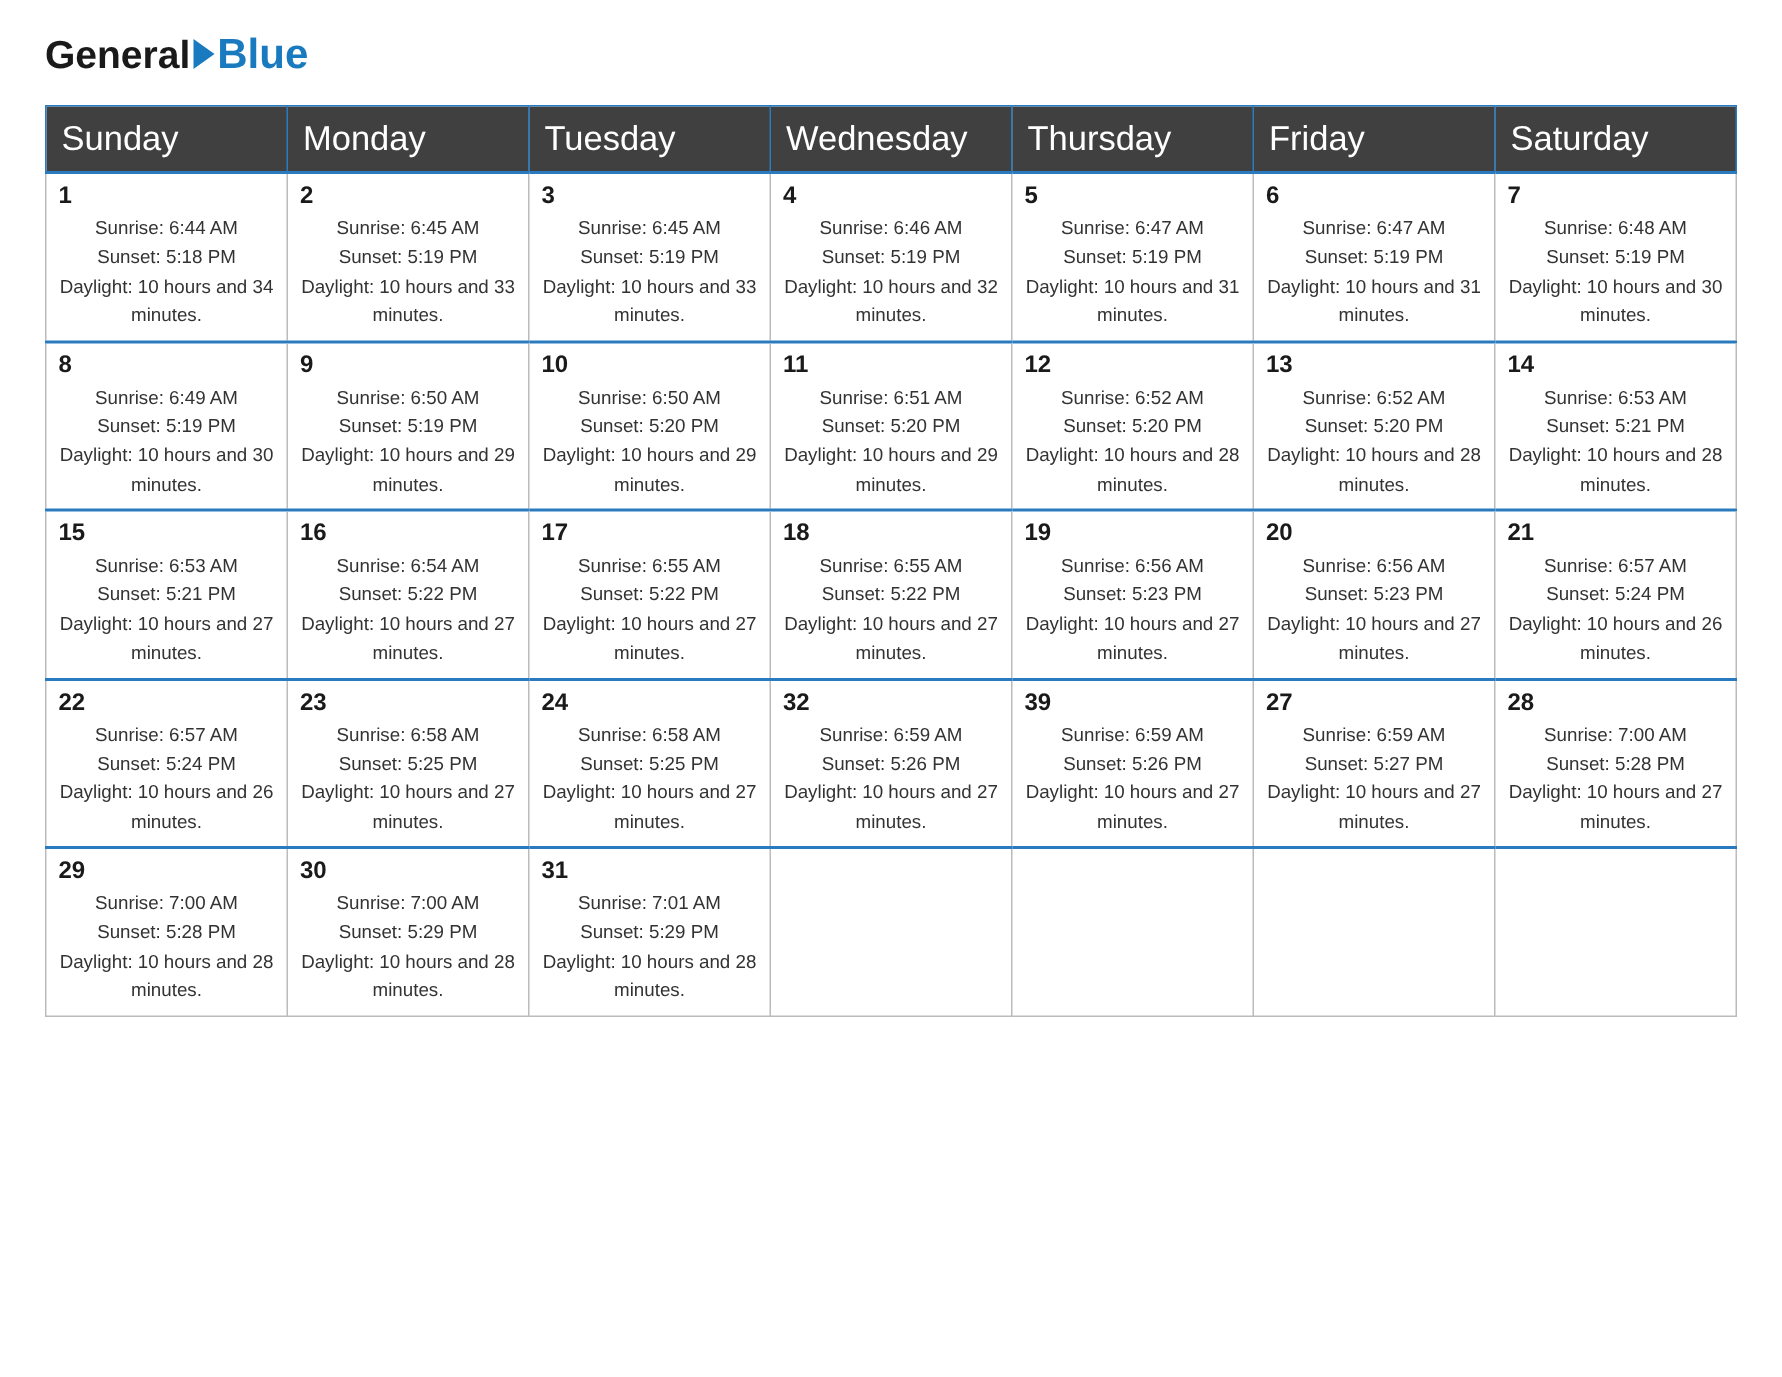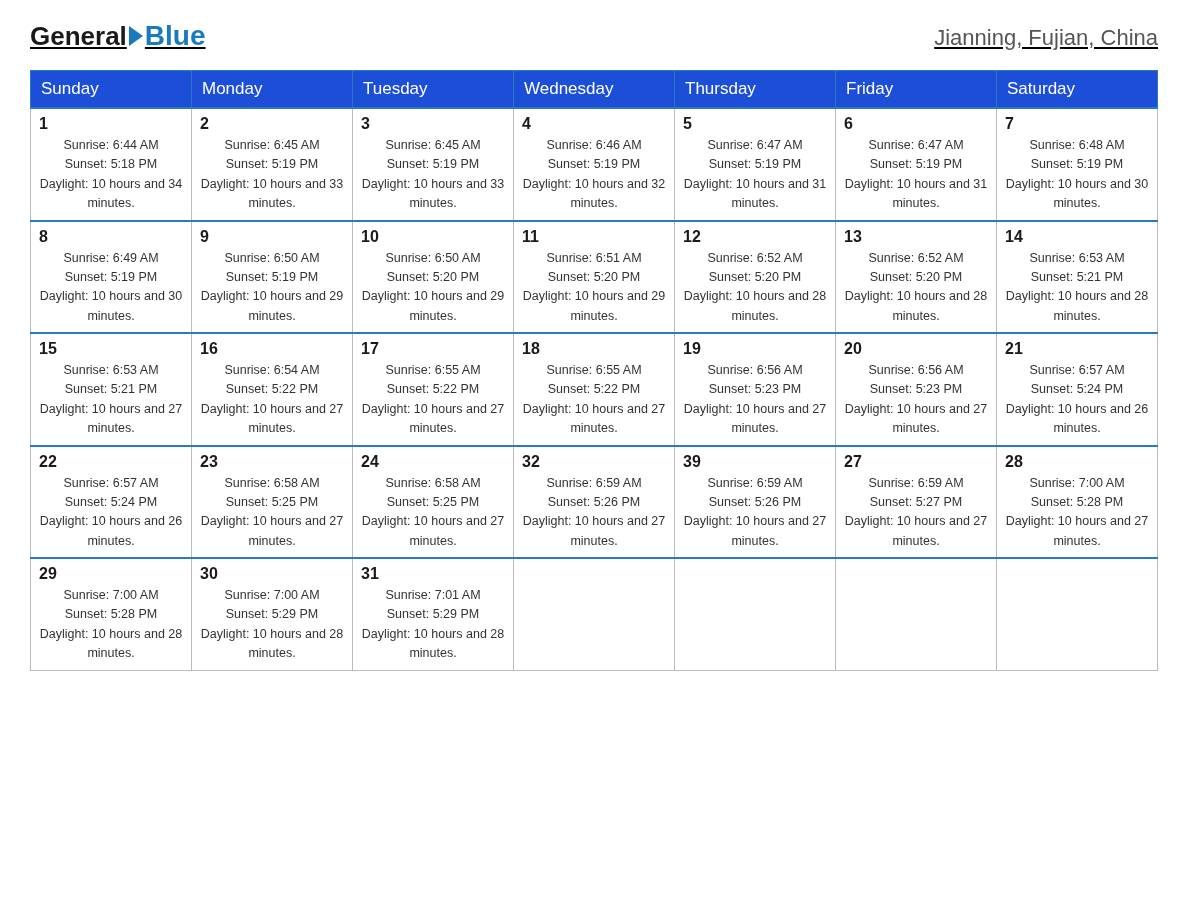--- a/index.html
+++ b/index.html
@@ -6,23 +6,22 @@
     body {
       font-family: Arial, sans-serif;
       background: #fff;
       width: 1188px;
       min-height: 918px;
       padding: 20px 30px;
     }
     .header {
       display: flex;
       justify-content: space-between;
-      align-items: center;
+      align-items: flex-start;
       margin-bottom: 18px;
-      text-decoration: underline;
     }
     .logo {
       display: flex;
       flex-direction: column;
       align-items: flex-start;
     }
     .logo-text {
       display: flex;
       align-items: center;
       font-size: 26px;
@@ -58,25 +57,25 @@
       font-size: 22px;
       color: #555;
       margin-top: 4px;
     }
     .calendar {
       width: 100%;
       border-collapse: collapse;
       border: 1px solid #aaa;
     }
     .calendar th {
-      background-color: #1d4ed8;
+      background-color: #404040;
       color: #fff;
       text-align: left;
       padding: 8px 10px;
-      font-size: 17px;
+      font-size: 23px;
       font-weight: normal;
       border: 1px solid #2a7abf;
     }
     .calendar td {
       vertical-align: top;
       border: 1px solid #bbb;
       padding: 6px 8px;
       width: 14.28%;
       min-height: 100px;
       background: #fff;
@@ -102,21 +101,20 @@
 
 <div class="header">
   <div class="logo">
     <div class="logo-text">
       <span class="logo-general">General</span>
       <span class="logo-triangle"></span>
       <span class="logo-blue">Blue</span>
     </div>
   </div>
   <div class="title-section">
-    <div class="location">Jianning, Fujian, China</div>
   </div>
 </div>
 
 <table class="calendar">
   <thead>
     <tr>
     <th>Sunday</th>
         <th>Monday</th>
         <th>Tuesday</th>
         <th>Wednesday</th>

